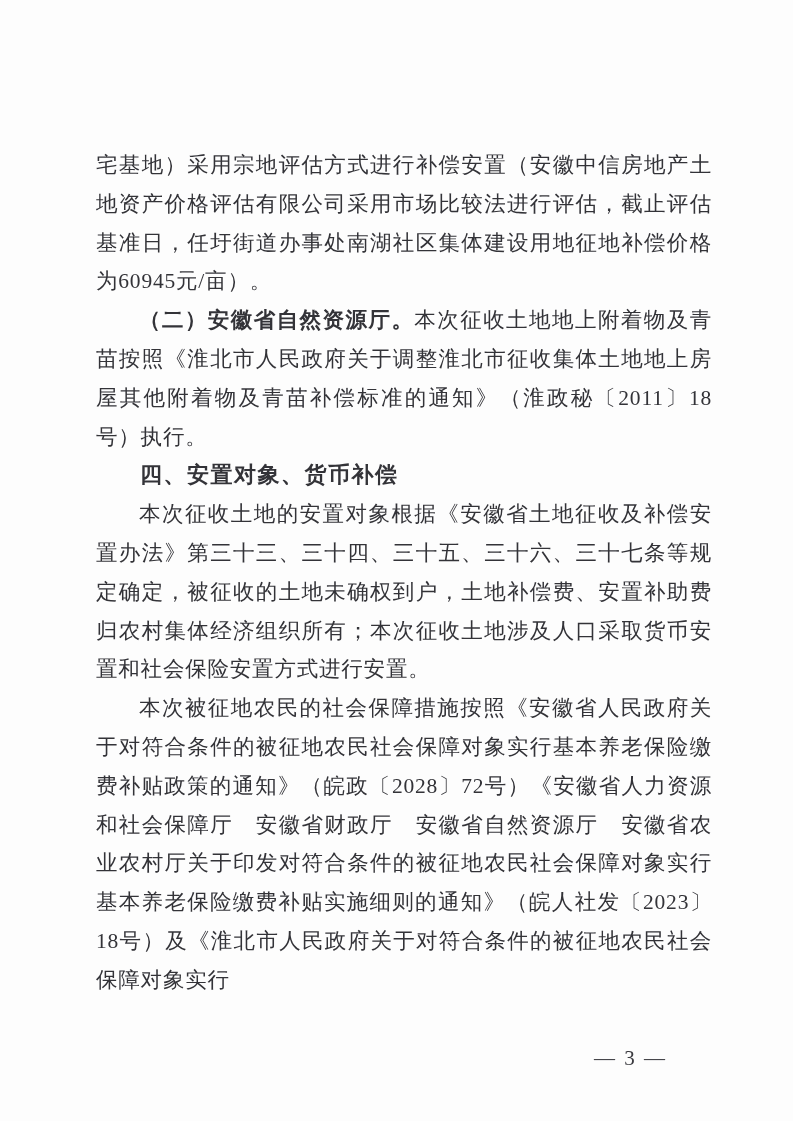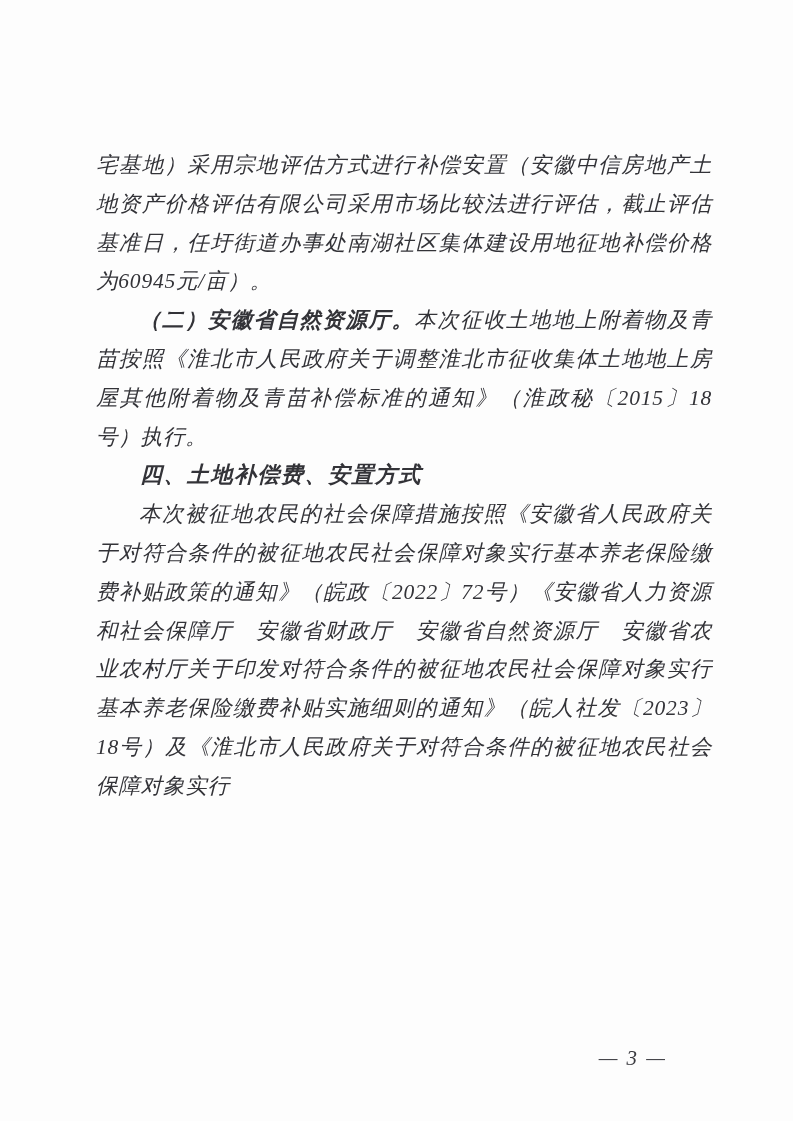--- a/index.html
+++ b/index.html
@@ -9,21 +9,20 @@
     background: #ffffff;
   }
   .page {
     position: relative;
     width: 793px;
     height: 1121px;
     background: #fdfdfd;
     overflow: hidden;
     font-family: "Liberation Serif", "DejaVu Serif", serif;
     color: #333338;
-    font-style: italic;
   }
   .doc-body {
     position: absolute;
     top: 146px;
     left: 96px;
     width: 616px;
     font-size: 21.5px;
     line-height: 38.8px;
     letter-spacing: 0.8px;
     text-align: justify;
@@ -58,26 +57,27 @@
 </style>
 </head>
 <body>
 
 <div class="page">
 
   <div class="doc-body">
 
     <p class="para continuation">宅基地）采用宗地评估方式进行补偿安置（安徽中信房地产土地资产价格评估有限公司采用市场比较法进行评估，截止评估基准日，任圩街道办事处南湖社区集体建设用地征地补偿价格为60945元/亩）。</p>
 
-    <p class="para"><span class="lead-bold">（二）安徽省自然资源厅。</span><span>本次征收土地地上附着物及青苗按照《淮北市人民政府关于调整淮北市征收集体土地地上房屋其他附着物及青苗补偿标准的通知》（淮政秘〔2015〕18号）执行。</span></p>
+    <p class="para"><span class="lead-bold">（二）安徽省自然资源厅。</span><span>本次征收土地地上附着物及青苗按照《淮北市人民政府关于调整淮北市征收集体土地地上房屋其他附着物及青苗补偿标准的通知》（淮政秘〔2011〕18号）执行。</span></p>
 
 
-    <p class="section-heading">四、土地补偿费、安置方式</p>
+    <p class="section-heading">四、安置对象、货币补偿</p>
+
+    <p class="para">本次征收土地的安置对象根据《安徽省土地征收及补偿安置办法》第三十三、三十四、三十五、三十六、三十七条等规定确定，被征收的土地未确权到户，土地补偿费、安置补助费归农村集体经济组织所有；本次征收土地涉及人口采取货币安置和社会保险安置方式进行安置。</p>
 
 
-
-    <p class="para">本次被征地农民的社会保障措施按照《安徽省人民政府关于对符合条件的被征地农民社会保障对象实行基本养老保险缴费补贴政策的通知》（皖政〔2022〕72号）《安徽省人力资源和社会保障厅　安徽省财政厅　安徽省自然资源厅　安徽省农业农村厅关于印发对符合条件的被征地农民社会保障对象实行基本养老保险缴费补贴实施细则的通知》（皖人社发〔2023〕18号）及《淮北市人民政府关于对符合条件的被征地农民社会保障对象实行</p>
+    <p class="para">本次被征地农民的社会保障措施按照《安徽省人民政府关于对符合条件的被征地农民社会保障对象实行基本养老保险缴费补贴政策的通知》（皖政〔2028〕72号）《安徽省人力资源和社会保障厅　安徽省财政厅　安徽省自然资源厅　安徽省农业农村厅关于印发对符合条件的被征地农民社会保障对象实行基本养老保险缴费补贴实施细则的通知》（皖人社发〔2023〕18号）及《淮北市人民政府关于对符合条件的被征地农民社会保障对象实行</p>
 
   </div>
 
   <div class="page-number">— 3 —</div>
 
 </div>
 
 </body></html>

